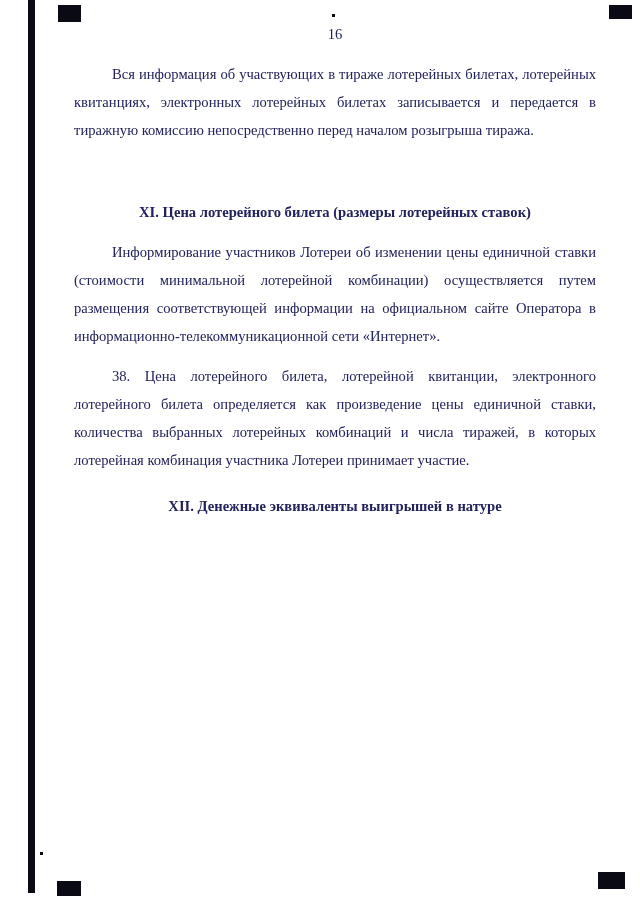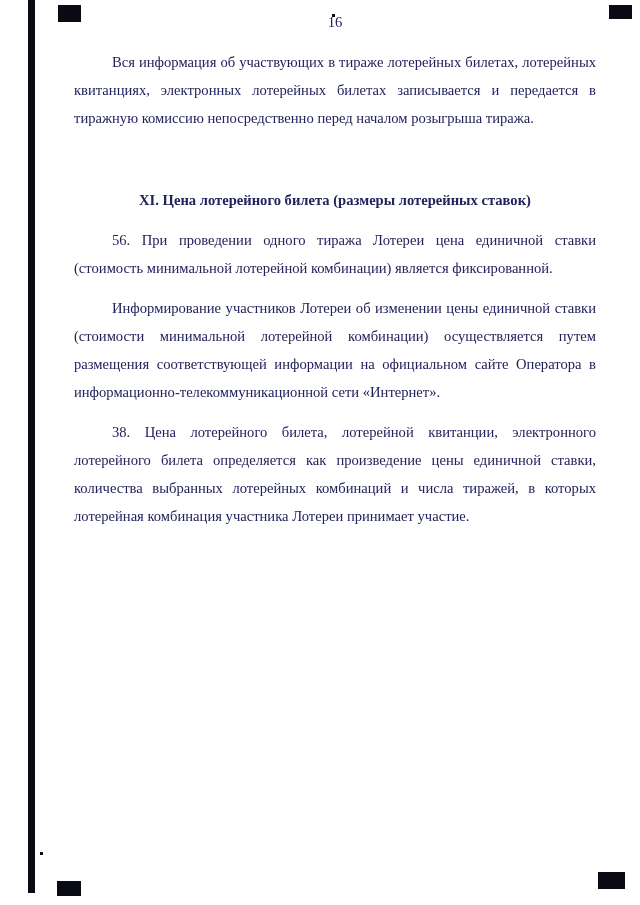--- a/index.html
+++ b/index.html
@@ -27,21 +27,21 @@
   .mark-bottom-left  { left: 57px;  top: 881px;  width: 24px; height: 15px; }
   .mark-bottom-right { left: 598px; top: 872px;  width: 27px; height: 17px; }
   .mark-speck-top    { left: 332px; top: 14px;   width: 3px;  height: 3px; }
   .mark-speck-left   { left: 40px;  top: 852px;  width: 3px;  height: 3px; }
 
   .content {
     position: absolute;
     left: 62px;
     top: 0;
     width: 546px;
-    padding-top: 8px;
+    padding-top: 20px;
     font-size: 14.6px;
     line-height: 28px;
   }
   .page-number {
     text-align: center;
     margin: 0 0 0 0;
   }
   p.para {
     margin: 12px;
     text-align: justify;
@@ -69,20 +69,20 @@
   <div class="mark mark-speck-top"></div>
   <div class="mark mark-speck-left"></div>
 
   <div class="content">
     <div class="page-number">16</div>
 
     <p class="para">Вся информация об участвующих в тираже лотерейных билетах, лотерейных квитанциях, электронных лотерейных билетах записывается и передается в тиражную комиссию непосредственно перед началом розыгрыша тиража.</p>
 
     <h2 class="heading heading-xi">XI. Цена лотерейного билета (размеры лотерейных ставок)</h2>
 
-    <p class="para">56. При проведении одного тиража Лотереи цена единичной ставки (стоимость минимальной лотерейной комбинации) является фиксированной.</p>
     <p class="para">Информирование участников Лотереи об изменении цены единичной ставки (стоимости минимальной лотерейной комбинации) осуществляется путем размещения соответствующей информации на официальном сайте Оператора в информационно-телекоммуникационной сети «Интернет».</p>
     <p class="para">38. Цена лотерейного билета, лотерейной квитанции, электронного лотерейного билета определяется как произведение цены единичной ставки, количества выбранных лотерейных комбинаций и числа тиражей, в которых лотерейная комбинация участника Лотереи принимает участие.</p>
 
+    <h2 class="heading heading-xii">XII. Денежные эквиваленты выигрышей в натуре</h2>
 
   </div>
 
 </div>
 
 </body></html>

